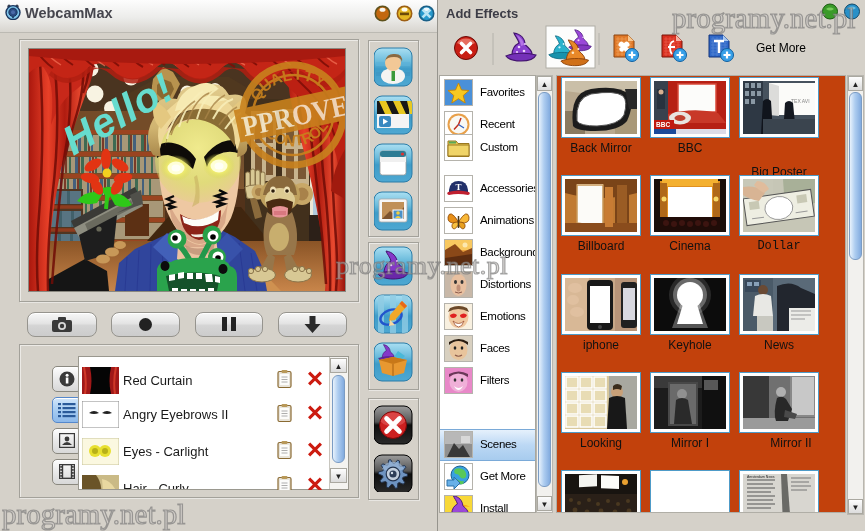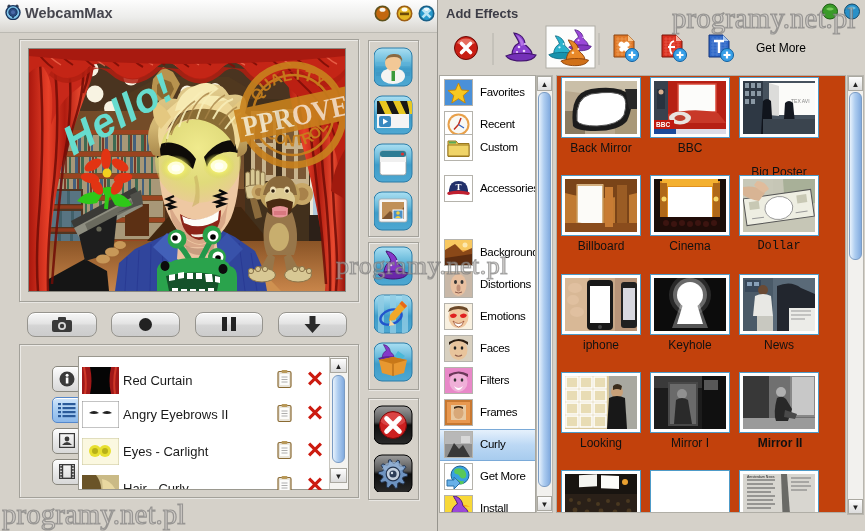--- a/index.html
+++ b/index.html
@@ -891,20 +891,33 @@
 </div>
 <div class="srow" style="top:97px;">
 <svg class="si" width="29" height="27" viewBox="0 0 27 25" preserveAspectRatio="none">
         <rect width="27" height="25" fill="#fff"></rect>
         <path d="M4 14 q1 -9 9.5 -9 q8.5 0 9.5 9 l0 3 l-19 0 Z" fill="#22306a"></path>
         <path d="M3 16 q10 -3 21 0 q2 2 -1 3 q-10 -2 -19 0 q-3 -1 -1 -3 Z" fill="#c02030"></path>
         <text x="13.5" y="14" font-size="9" font-weight="bold" fill="#fff" text-anchor="middle" font-family="Liberation Serif">T</text>
       </svg>
 <div class="sl">Accessories</div>
 </div>
+<div class="srow" style="top:129px;">
+<svg class="si" width="29" height="27" viewBox="0 0 27 25" preserveAspectRatio="none">
+        <rect width="27" height="25" fill="#fff"></rect>
+        <g>
+          <path d="M13 13 q-8 -12 -10 -4 q-1 7 9 6 Z" fill="#e89018" stroke="#8a4808" stroke-width="0.8"></path>
+          <path d="M14 13 q8 -12 10 -4 q1 7 -9 6 Z" fill="#f8b838" stroke="#8a4808" stroke-width="0.8"></path>
+          <path d="M13 14 q-7 0 -6 5 q2 5 7 -3 Z" fill="#f8c040" stroke="#8a4808" stroke-width="0.8"></path>
+          <path d="M14 14 q7 0 6 5 q-2 5 -7 -3 Z" fill="#e8a020" stroke="#8a4808" stroke-width="0.8"></path>
+          <path d="M13.5 8 l0 12" stroke="#4a3818" stroke-width="1.5"></path>
+        </g>
+      </svg>
+<div class="sl">Animations</div>
+</div>
 <div class="srow" style="top:161px;">
 <svg class="si" width="29" height="27" viewBox="0 0 27 25" preserveAspectRatio="none">
         <rect width="27" height="25" fill="#e8a040"></rect>
         <rect width="27" height="10" fill="#f8c860"></rect>
         <path d="M0 10 l10 -6 l8 8 l9 -4 l0 17 l-27 0 Z" fill="#8a4818"></path>
         <path d="M0 18 l27 -4 l0 11 l-27 0 Z" fill="#5c2c10"></path>
         <circle cx="20" cy="5" r="2.5" fill="#fce8b0"></circle>
       </svg>
 <div class="sl">Background</div>
 </div>
@@ -945,38 +958,28 @@
 <svg class="si" width="29" height="27" viewBox="0 0 27 25" preserveAspectRatio="none">
         <rect width="27" height="25" fill="#d8d0c0"></rect>
         <ellipse cx="13.5" cy="14" rx="9" ry="10" fill="#e8c49c"></ellipse>
         <path d="M4 9 q9 -8 19 0 l0 -3 q-9 -6 -19 0 Z" fill="#2a1c10"></path>
         <ellipse cx="10" cy="12" rx="1.3" ry="1.8" fill="#222"></ellipse>
         <ellipse cx="17" cy="12" rx="1.3" ry="1.8" fill="#222"></ellipse>
         <path d="M10 19 q3.5 2.5 7 0" stroke="#8a5848" stroke-width="1.2" fill="none"></path>
       </svg>
 <div class="sl">Faces</div>
 </div>
-<div class="srow" style="top:321px;">
-<svg class="si" width="29" height="27" viewBox="0 0 27 25" preserveAspectRatio="none">
-        <rect width="27" height="25" fill="#c87830"></rect>
-        <rect x="2" y="2" width="23" height="21" fill="#e89850"></rect>
-        <rect x="6" y="5" width="15" height="15" fill="#e8c8a0"></rect>
-        <ellipse cx="13.5" cy="13" rx="5" ry="6" fill="#d8a878"></ellipse>
-        <path d="M9 9 q4.5 -3 9 0 l0 -2 q-4.5 -2 -9 0 Z" fill="#3a2818"></path>
-      </svg>
-<div class="sl">Frames</div>
-</div>
 <div class="srow" style="top:353px;background:linear-gradient(#e8f2fc,#bcd8f4 50%,#a6cbee);box-shadow:inset 0 1px 0 #7aaad8, inset 0 -1px 0 #7aaad8;">
 <svg class="si" width="29" height="27" viewBox="0 0 27 25" preserveAspectRatio="none">
         <rect width="27" height="25" fill="#909090"></rect>
         <rect width="27" height="12" fill="#b8b8b8"></rect>
         <path d="M2 25 l7 -14 l5 6 l4 -4 l7 12 Z" fill="#383838"></path>
         <rect x="16" y="4" width="9" height="7" fill="#d8d8d8"></rect>
       </svg>
-<div class="sl">Curly</div>
+<div class="sl">Scenes</div>
 </div>
 <div class="srow" style="top:385px;">
 <svg class="si" width="29" height="27" viewBox="0 0 27 25" preserveAspectRatio="none">
         <rect width="27" height="25" fill="#fff"></rect>
         <circle cx="15" cy="11" r="9" fill="#38a0e0" stroke="#1a6090" stroke-width="1"></circle>
         <path d="M10 5 q5 -2 9 1 q3 3 2 7 q-3 3 -6 0 q-1 -3 -4 -3 q-3 -1 -1 -5 Z" fill="#58c858"></path>
         <path d="M12 15 q3 3 7 2 l-1 3 q-4 1 -7 -2 Z" fill="#58c858"></path>
         <path d="M2 16 l7 0 l0 -3 l6 6 l-6 6 l0 -3 l-7 0 Z" fill="#68b0e8" stroke="#2a70a8" stroke-width="1"></path>
       </svg>
 <div class="sl">Get More</div>
@@ -1198,21 +1201,21 @@
         <rect width="72" height="53" fill="#707070"></rect>
         <rect x="0" y="0" width="26" height="53" fill="#383838"></rect>
         <rect x="48" y="0" width="24" height="40" fill="#c8c8c8"></rect>
         <path d="M48 0 h24 v40 h-24 Z" fill="none" stroke="#888" stroke-width="2"></path>
         <path d="M0 42 h72 v11 h-72 Z" fill="#9a9a9a"></path>
         <circle cx="38" cy="16" r="5" fill="#b0b0b0"></circle>
         <path d="M34 22 q5 -3 9 1 l6 10 l-4 12 l-12 0 q-3 -8 1 -23 Z" fill="#282828"></path>
         <path d="M42 34 l12 4 l-2 5 l-11 -2 Z" fill="#4a4a4a"></path>
       </svg>
     </div>
-<div class="glabel" style="left:180px;top:360px;font-weight:bold;">Mirror II</div>
+<div class="glabel" style="left:191px;top:360px;">Mirror II</div>
 <div class="thumb" style="left:4px;top:394px;">
       <svg width="72" height="53" viewBox="0 0 72 53">
         <rect width="72" height="53" fill="#181410"></rect>
         <rect x="14" y="2" width="18" height="12" fill="#f4f4f0" transform="skewY(-3)"></rect>
         <rect x="36" y="0" width="18" height="13" fill="#fcfcf8" transform="skewY(2)"></rect>
         <path d="M0 20 h72 v33 h-72 Z" fill="#2a2018"></path>
         <g fill="#4a3820">
           <circle cx="6" cy="26" r="2"></circle>
           <circle cx="14" cy="29" r="2"></circle>
           <circle cx="24" cy="26" r="2"></circle>

